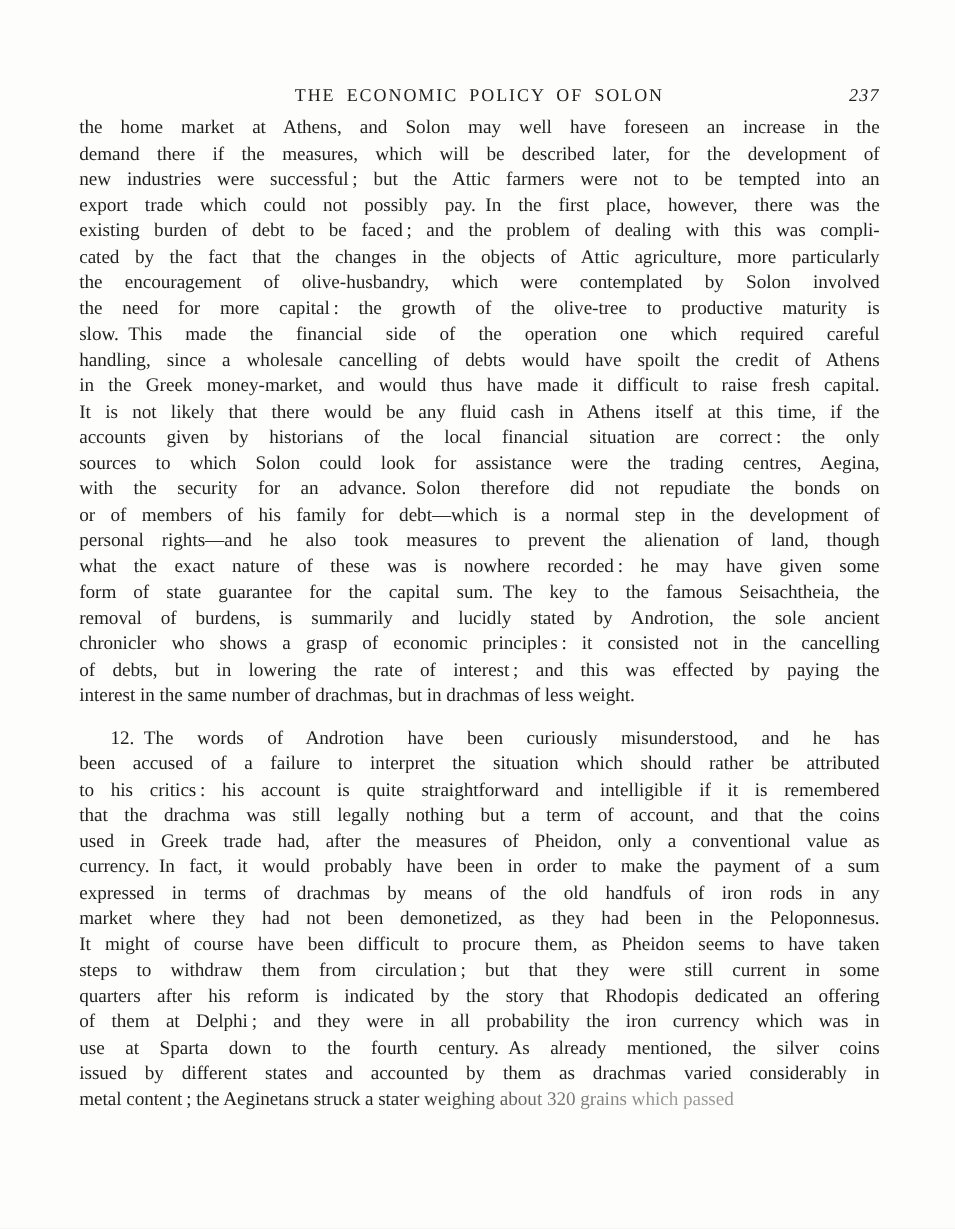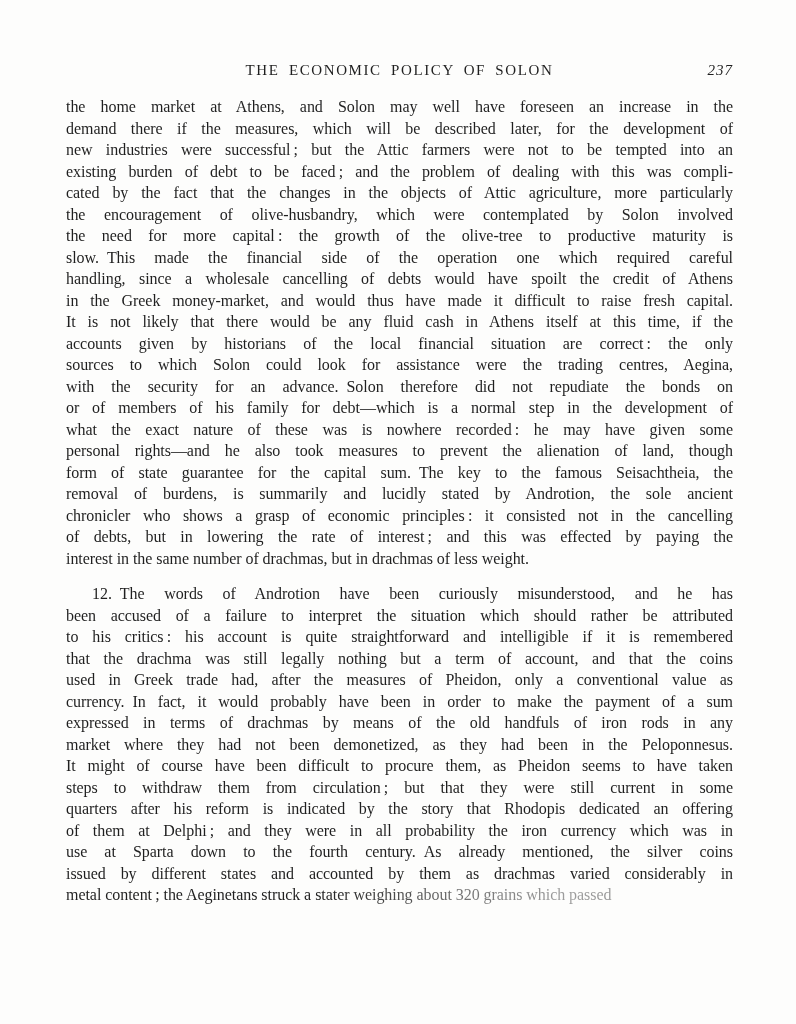--- a/index.html
+++ b/index.html
@@ -11,21 +11,21 @@
     position: relative;
     width: 796px;
     height: 1024px;
     background: #fdfdfc;
     overflow: hidden;
     font-family: "Liberation Serif", "DejaVu Serif", serif;
     color: #1f1f1f;
   }
   .running-header {
     position: absolute;
-    top: 61px;
+    top: 71px;
     left: 66px;
     width: 667px;
     height: 18px;
     text-align: center;
     font-size: 15px;
     line-height: 18px;
     letter-spacing: 1.6px;
     word-spacing: 4px;
   }
   .page-number {
@@ -85,34 +85,35 @@
   <div class="running-header">
     <span class="running-title">THE ECONOMIC POLICY OF SOLON</span>
     <span class="page-number">237</span>
   </div>
 
   <div class="text-block">
       <div class="paragraph">
         <div class="line">the home market at Athens, and Solon may well have foreseen an increase in the</div>
         <div class="line">demand there if the measures, which will be described later, for the development of</div>
         <div class="line">new industries were successful ; but the Attic farmers were not to be tempted into an</div>
+        <div class="line">export trade which could not possibly pay. In the first place, however, there was the</div>
         <div class="line">existing burden of debt to be faced ; and the problem of dealing with this was compli-</div>
         <div class="line">cated by the fact that the changes in the objects of Attic agriculture, more particularly</div>
         <div class="line">the encouragement of olive-husbandry, which were contemplated by Solon involved</div>
         <div class="line">the need for more capital : the growth of the olive-tree to productive maturity is</div>
         <div class="line">slow. This made the financial side of the operation one which required careful</div>
         <div class="line">handling, since a wholesale cancelling of debts would have spoilt the credit of Athens</div>
         <div class="line">in the Greek money-market, and would thus have made it difficult to raise fresh capital.</div>
         <div class="line">It is not likely that there would be any fluid cash in Athens itself at this time, if the</div>
         <div class="line">accounts given by historians of the local financial situation are correct : the only</div>
         <div class="line">sources to which Solon could look for assistance were the trading centres, Aegina,</div>
         <div class="line">with the security for an advance. Solon therefore did not repudiate the bonds on</div>
         <div class="line">or of members of his family for debt—which is a normal step in the development of</div>
+        <div class="line">personal rights—and he also took measures to prevent the alienation of land, though</div>
         <div class="line">what the exact nature of these was is nowhere recorded : he may have given some</div>
-        <div class="line">personal rights—and he also took measures to prevent the alienation of land, though</div>
         <div class="line">form of state guarantee for the capital sum. The key to the famous Seisachtheia, the</div>
         <div class="line">removal of burdens, is summarily and lucidly stated by Androtion, the sole ancient</div>
         <div class="line">chronicler who shows a grasp of economic principles : it consisted not in the cancelling</div>
         <div class="line">of debts, but in lowering the rate of interest ; and this was effected by paying the</div>
         <div class="line last">interest in the same number of drachmas, but in drachmas of less weight.</div>
       </div>
       <div class="paragraph">
         <div class="line indent-first">12. The words of Androtion have been curiously misunderstood, and he has</div>
         <div class="line">been accused of a failure to interpret the situation which should rather be attributed</div>
         <div class="line">to his critics : his account is quite straightforward and intelligible if it is remembered</div>

